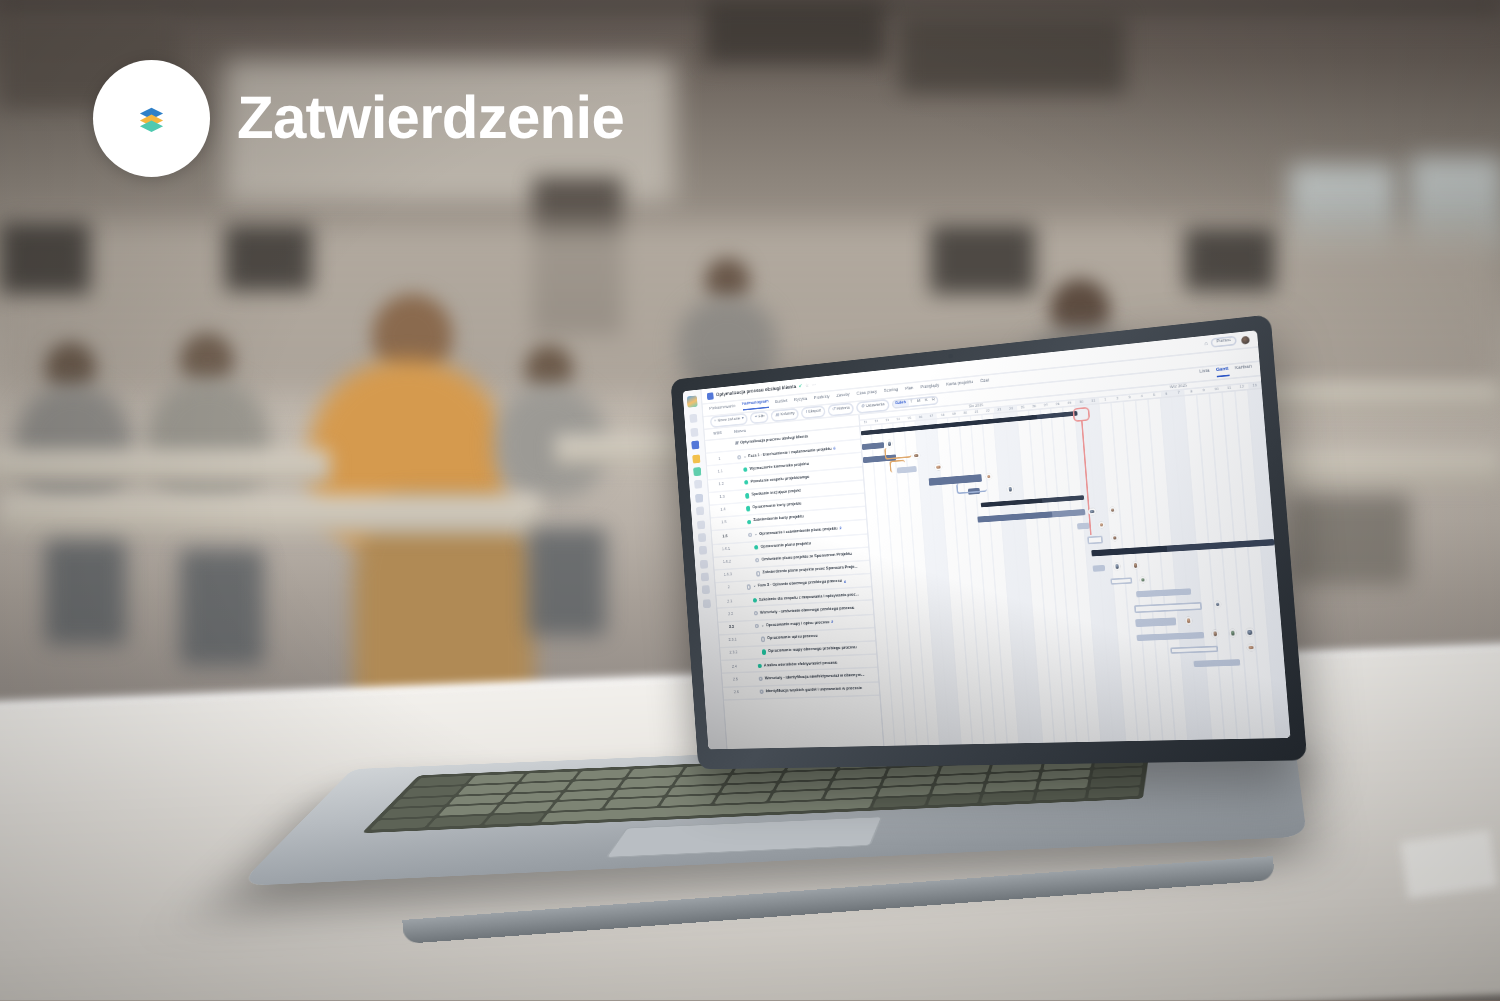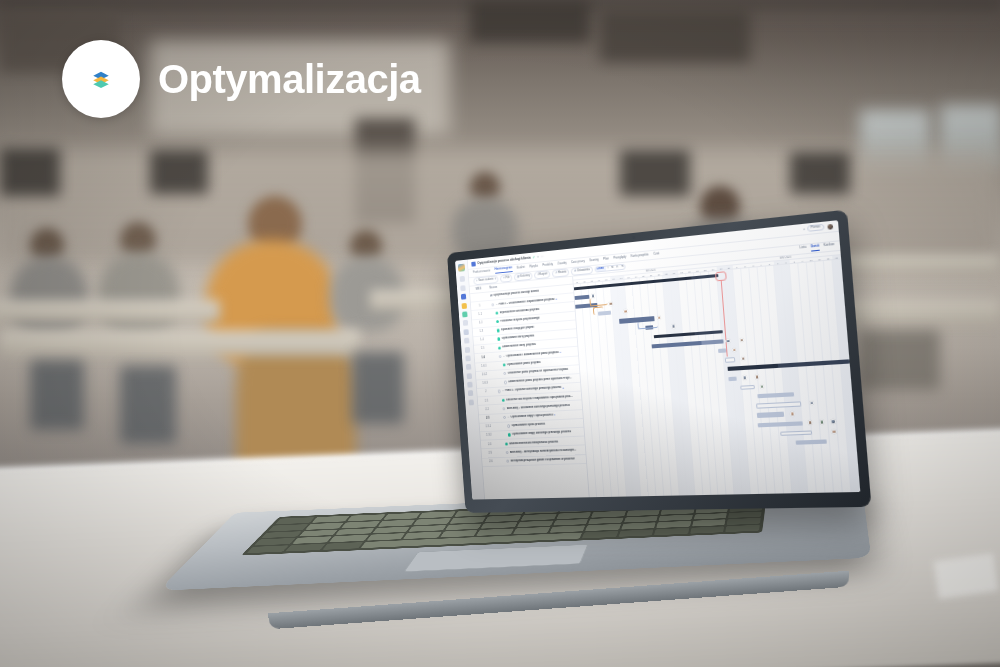--- a/index.html
+++ b/index.html
@@ -853,14 +853,14 @@
 </div>
 
 <div id="logo">
   <div class="logo-circle">
     <svg class="dia" viewBox="0 0 44 44">
       <polygon points="22,2 42,12 22,22 2,12" fill="#2f80c8"></polygon>
       <polygon points="22,14 42,24 22,34 2,24" fill="#f5b63f"></polygon>
       <polygon points="22,24 42,34 22,44 2,34" fill="#4fc9b0"></polygon>
     </svg>
   </div>
-  <div class="logo-text">Optymalizacja</div>
+  <div class="logo-text">Zatwierdzenie</div>
 </div>
 
 </body></html>

